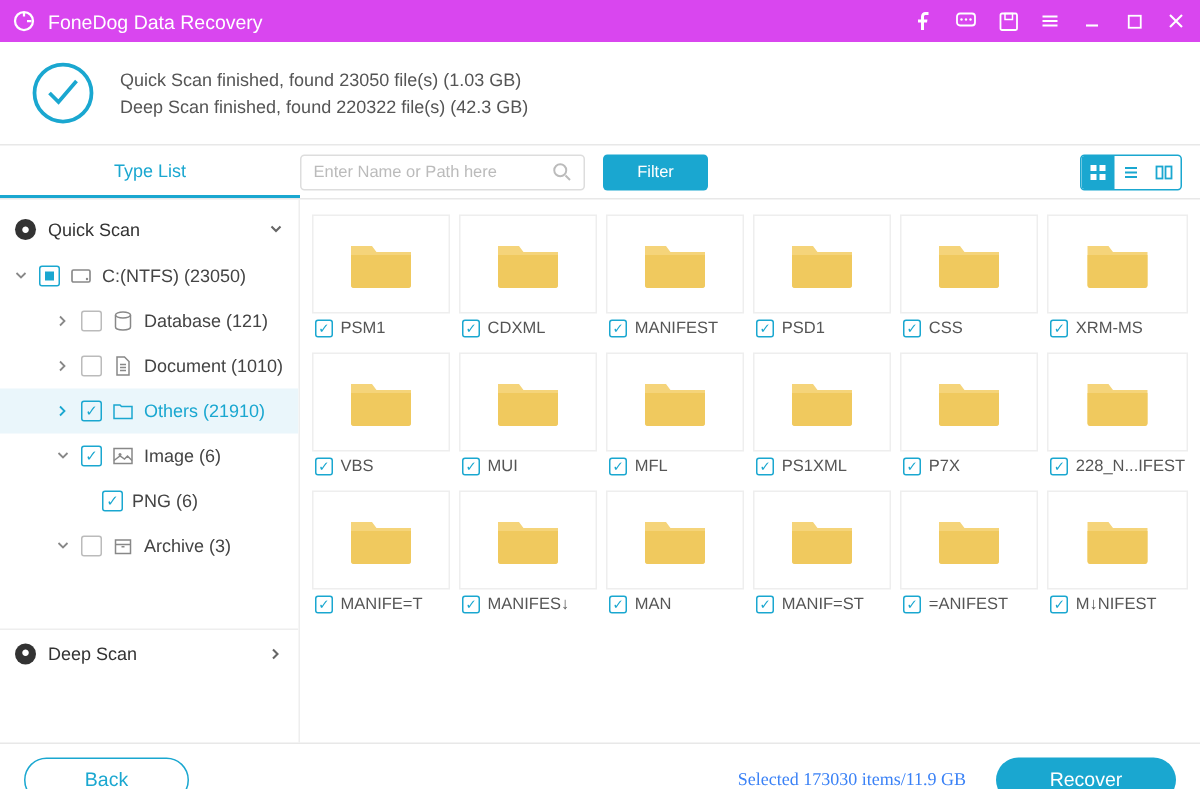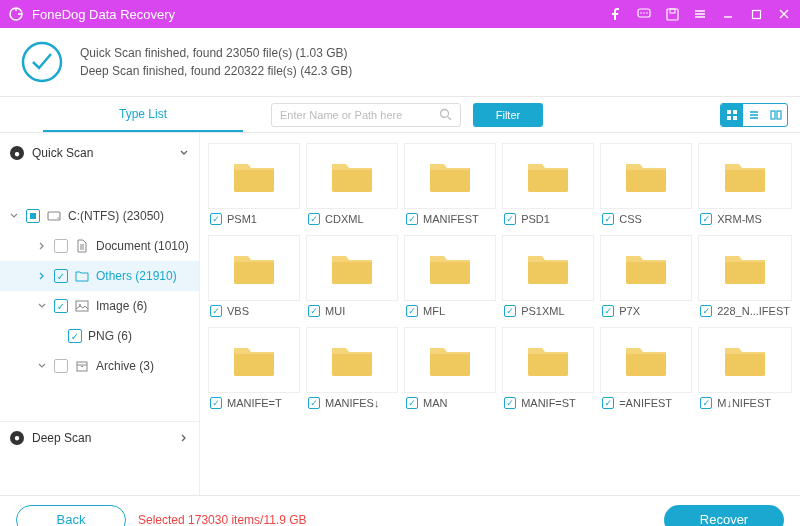--- a/index.html
+++ b/index.html
@@ -8,65 +8,65 @@
 .titlebar { height: 28px; background: #d946ef; display: flex; align-items: center; padding: 0 8px; color: #fff; }
 .titlebar .logo { width: 16px; height: 16px; margin-right: 8px; display:flex; align-items:center; justify-content:center;}
 .titlebar .title { flex: 1; font-size: 13px; }
 .titlebar .win-icons { display: flex; gap: 12px; }
 .titlebar .win-icons span { width: 16px; height: 16px; display: flex; align-items: center; justify-content: center; cursor: pointer; }
 
 .summary { display: flex; align-items: center; padding: 12px 20px; border-bottom: 1px solid #e8e8e8; gap: 16px; }
 .summary .check { width: 44px; height: 44px; }
 .summary .lines { display: flex; flex-direction: column; gap: 4px; font-size: 12px; color: #555; }
 
-.toolbar { display: flex; align-items: center; height: 36px; border-bottom: 1px solid #e8e8e8; padding-left: 43px; }
+.toolbar { display: flex; align-items: center; height: 36px; border-bottom: 1px solid #e8e8e8; }
 .toolbar .tabs { display: flex; width: 200px; }
 .toolbar .tab { flex:1; text-align:center; padding: 9px 0; font-size: 12px; color: #666; cursor:pointer; }
 .toolbar .tab.active { color: #1aa7d0; border-bottom: 2px solid #1aa7d0; }
-.toolbar .search { margin-left: 28px; width: 190px; height: 24px; border: 1px solid #ddd; border-radius: 3px; display:flex; align-items:center; padding: 0 8px; color:#aaa; }
+.toolbar .search { width: 190px; height: 24px; border: 1px solid #ddd; border-radius: 3px; display:flex; align-items:center; padding: 0 8px; color:#aaa; }
 .toolbar .search input { border:none; outline:none; flex:1; font-size:11px; color:#333; background:transparent;}
 .toolbar .search input::placeholder{color:#bbb;}
 .toolbar .filter-btn { margin-left: 12px; width: 70px; height: 24px; background:#1aa7d0; color:#fff; border-radius:3px; display:flex; align-items:center; justify-content:center; font-size:11px; cursor:pointer;}
 .toolbar .spacer { flex:1; }
 .toolbar .view-switch { display:flex; border:1px solid #1aa7d0; border-radius:3px; margin-right:12px; overflow:hidden;}
 .toolbar .view-switch span{ width:22px; height:22px; display:flex; align-items:center; justify-content:center; color:#1aa7d0; cursor:pointer;}
 .toolbar .view-switch span.active{ background:#1aa7d0; color:#fff;}
 
 .body { display:flex; height: 362px; }
 .sidebar { width: 200px; border-right:1px solid #eee; overflow:hidden; display:flex; flex-direction:column;}
 .tree { flex:1; overflow:auto; padding-top:4px;}
 .tree .row { display:flex; align-items:center; height:30px; padding-left:8px; font-size:12px; color:#444; cursor:pointer; gap:6px;}
 .tree .row.selected{ background:#eaf6fb; color:#1aa7d0;}
 .tree .row .chev{ width:12px; display:flex; justify-content:center; color:#888;}
 .tree .row .cb{ width:14px; height:14px; border:1px solid #bbb; border-radius:2px; display:flex; align-items:center; justify-content:center; font-size:10px; color:#1aa7d0;}
 .tree .row .cb.full{ border-color:#1aa7d0;}
 .tree .row .cb.partial{ border-color:#1aa7d0;}
 .tree .row .cb.partial::after{content:""; width:6px; height:6px; background:#1aa7d0;}
 .tree .row .ic{ width:16px; height:16px; display:flex; align-items:center; justify-content:center; color:#888;}
 .tree .row .label{ flex:1; white-space:nowrap; overflow:hidden; text-overflow:ellipsis;}
-.tree .ind1{ padding-left:8px;margin-top:32px;}
+.tree .ind1{ padding-left:8px;}
 .tree .ind3{ padding-left:36px;}
 .tree .ind5{ padding-left:68px;}
 .tree .section{ display:flex; align-items:center; height:32px; padding:0 10px; font-size:12px; color:#333; border-top:1px solid #eee;}
 .tree .section .dot{width:14px;height:14px;border-radius:50%;background:#333;margin-right:8px; display:flex;align-items:center;justify-content:center;color:#fff;font-size:10px;}
 .tree .section .label{flex:1;}
 .tree .section .chev{color:#888;}
 .tree .section.first{border-top:none;}
 
 .grid-wrap{ flex:1; overflow:auto; padding:10px 8px 0 8px;}
 .grid{ display:grid; grid-template-columns: repeat(6, 1fr); gap:6px 6px;}
 .tile{ display:flex; flex-direction:column; }
 .tile .thumb{ height:66px; border:1px solid #eee; display:flex; align-items:center; justify-content:center; background:#fff;}
 .tile .cap{ display:flex; align-items:center; gap:5px; padding:4px 2px; font-size:11px; color:#555;}
 .tile .cap .cb{ width:12px; height:12px; border:1px solid #1aa7d0; border-radius:2px; display:flex; align-items:center; justify-content:center; color:#1aa7d0; font-size:9px;}
 .tile .cap .name{ overflow:hidden; white-space:nowrap; text-overflow:ellipsis;}
 
 .footer{ height:48px; border-top:1px solid #e8e8e8; display:flex; align-items:center; padding:0 16px; gap:12px;}
 .footer .back{ width:110px; height:30px; border:1px solid #1aa7d0; color:#1aa7d0; border-radius:15px; display:flex; align-items:center; justify-content:center; font-size:13px; cursor:pointer;}
-.footer .status{ flex:1; font-size:12px; color:#ef4444; padding-right:8px;}
+.footer .status{ flex:1; text-align:right; font-size:12px; color:#3b82f6; padding-right:8px;font-family:Liberation Serif, serif;}
 .footer .recover{ width:120px; height:30px; background:#1aa7d0; color:#fff; border-radius:15px; display:flex; align-items:center; justify-content:center; font-size:13px; cursor:pointer;}
 
 svg{display:block;}
 </style>
 </head>
 <body>
 
 <div class="titlebar">
   <span class="logo">
     <svg width="16" height="16" viewBox="0 0 16 16">
@@ -190,20 +190,35 @@
         <span class="cb partial"></span>
         <span class="ic">
             <svg width="14" height="14" viewBox="0 0 14 14">
               <rect x="1" y="3" width="12" height="8" rx="1" fill="none" stroke="#888" stroke-width="1.1"></rect>
               <circle cx="11" cy="9" r="0.8" fill="#888"></circle>
             </svg>
           </span>
         <span class="label">C:(NTFS) (23050)</span>
       </div>
 
+      <div class="row ind3">
+        <span class="chev">
+            <svg width="8" height="8" viewBox="0 0 8 8">
+              <path d="M2 1l3 3-3 3" fill="none" stroke="#888" stroke-width="1.2"></path>
+            </svg>
+          </span>
+        <span class="cb"></span>
+        <span class="ic">
+            <svg width="14" height="14" viewBox="0 0 14 14">
+              <ellipse cx="7" cy="3" rx="5" ry="2" fill="none" stroke="#888"></ellipse>
+              <path d="M2 3v8c0 1.1 2.2 2 5 2s5-.9 5-2V3" fill="none" stroke="#888"></path>
+            </svg>
+          </span>
+        <span class="label">Database (121)</span>
+      </div>
 
       <div class="row ind3">
         <span class="chev">
             <svg width="8" height="8" viewBox="0 0 8 8">
               <path d="M2 1l3 3-3 3" fill="none" stroke="#888" stroke-width="1.2"></path>
             </svg>
           </span>
         <span class="cb"></span>
         <span class="ic">
             <svg width="14" height="14" viewBox="0 0 14 14">

